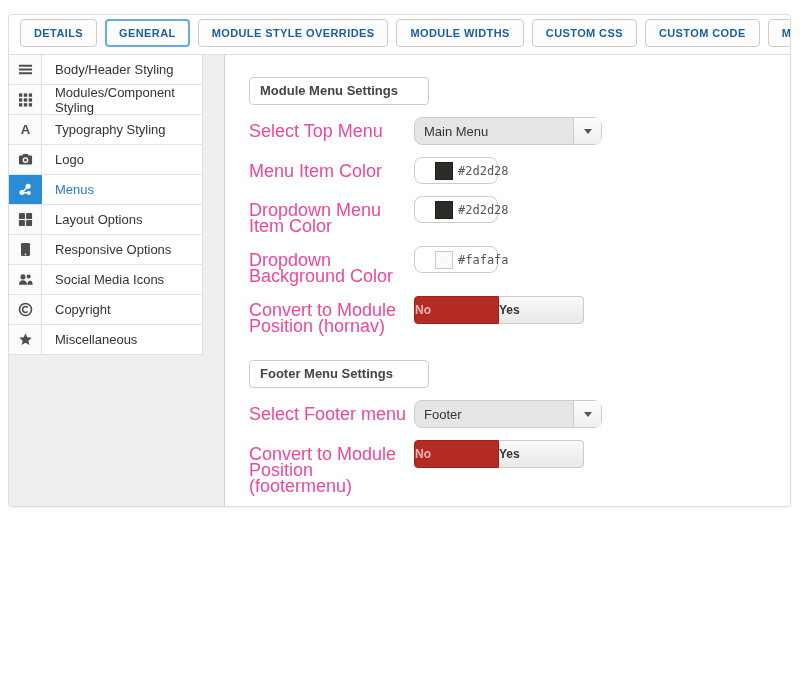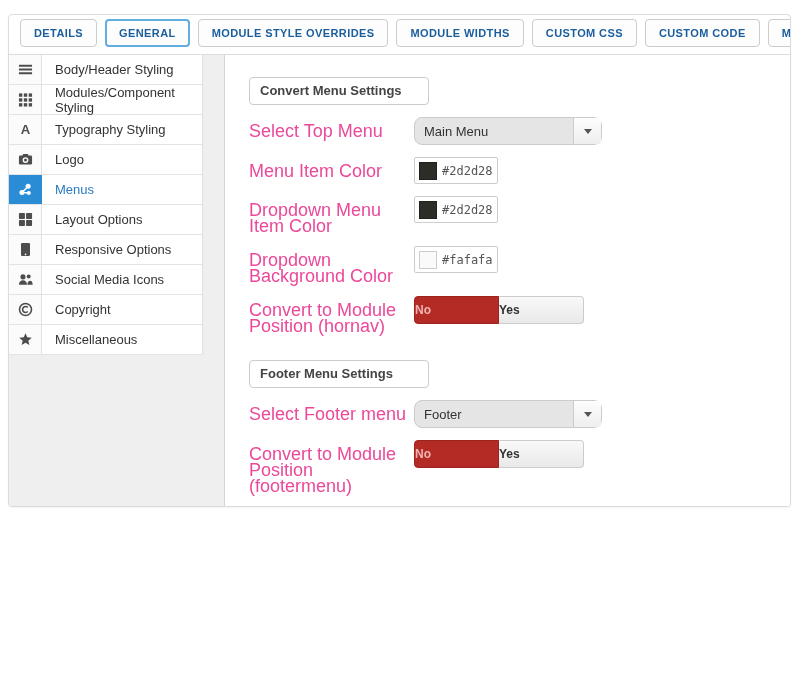--- a/index.html
+++ b/index.html
@@ -55,22 +55,22 @@
     width:188px; height:28px; border:1px solid #ccc; border-radius:8px;
     display:flex; align-items:stretch; background:#e5e5e5; cursor:pointer;
   }
   .select-value { flex:1; display:flex; align-items:center; padding-left:9px; font-size:13px; color:#333; }
   .select-btn { width:28px; flex:none; border-left:1px solid #ccc; border-radius:0 3px 3px 0;
                 background:linear-gradient(#fdfdfd,#eee); display:flex; align-items:center; justify-content:center; }
   .caret { width:0; height:0; border-left:4px solid transparent; border-right:4px solid transparent; border-top:5px solid #555; }
 
   
   .color-field {
-    width:84px; height:27px; border:1px solid #ccc; border-radius:2px;
-    display:flex; align-items:center; padding-left:4px; background:#fff; cursor:text;
+    width:84px; height:27px; border:1px solid #ccc; border-radius:8px;
+    display:flex; align-items:center; padding-left:20px; background:#fff; cursor:text;
   }
   .swatch { width:18px; height:18px; flex:none; border:1px solid rgba(0,0,0,.28); }
   .hex { margin-left:5px; font-family:"DejaVu Sans Mono", monospace; font-size:12px; color:#555; }
 
   
   .toggle { display:flex; cursor:pointer; }
   .toggle-opt { width:85px; height:28px; line-height:28px; text-align:left; font-size:12px; font-weight:bold; }
   .toggle-no  { background:#b42b26; color:#f0b4b1; border:1px solid #9c221e; border-radius:4px 0 0 4px; line-height:26px; }
   .toggle-yes { background:linear-gradient(#f9f9f9,#e9e9e9); color:#333;
                 border:1px solid #ccc; border-left:none; border-radius:0 4px 4px 0; line-height:26px; }
@@ -206,21 +206,21 @@
           </span>
           <span class="side-label">Miscellaneous</span>
         </div>
 
       </div>
     </div>
 
     <div class="main">
 
       <div class="section">
-        <div class="heading-box">Convert Menu Settings</div>
+        <div class="heading-box">Module Menu Settings</div>
 
         <div class="field-row">
           <div class="field-label">Select Top Menu</div>
           <div class="select">
             <span class="select-value">Main Menu</span>
             <span class="select-btn">
                 <span class="caret"></span>
               </span>
           </div>
         </div>

